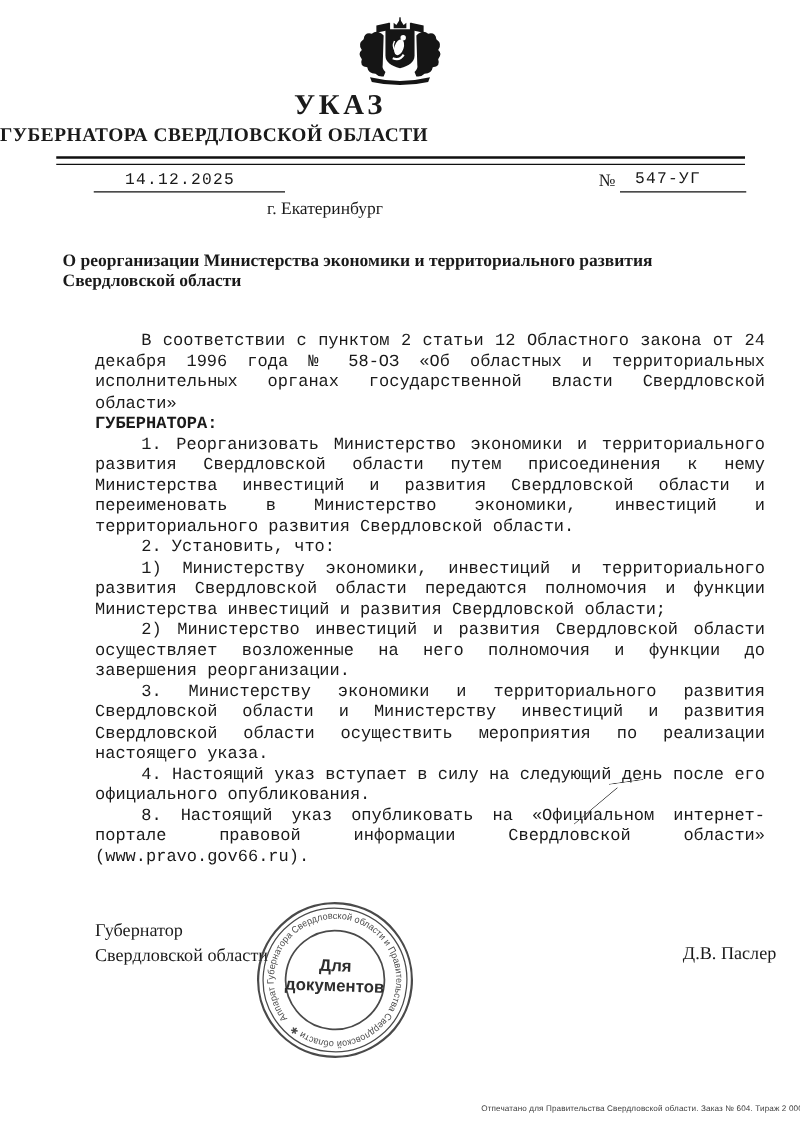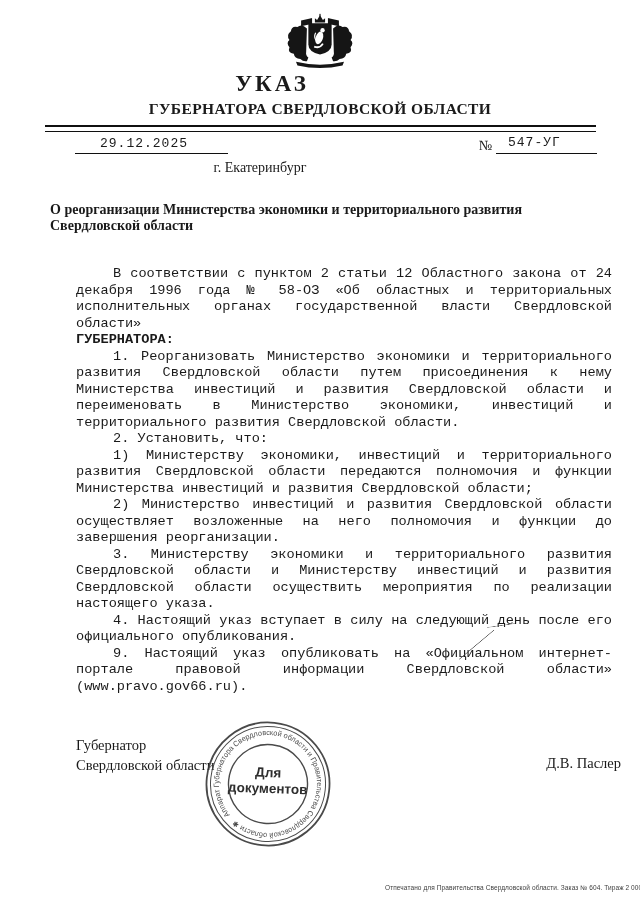--- a/index.html
+++ b/index.html
@@ -14,21 +14,21 @@
   .page{position:absolute;inset:0;}
 
   
   .emblem{position:absolute;left:280px;top:13px;width:80px;height:57px;}
   .doc-kind{
     position:absolute;left:0;top:71px;width:544px;
     text-align:center;font-size:23px;font-weight:bold;letter-spacing:3px;
   }
   .issuer{
     position:absolute;left:0;top:100px;width:640px;
-    text-align:center;font-size:15.5px;font-weight:bold;letter-spacing:.4px;
+    text-align:left;font-size:15.5px;font-weight:bold;letter-spacing:.4px;
   }
   .rule{
     position:absolute;left:45px;top:125px;width:551px;height:4px;
     border-top:2.6px solid #101010;border-bottom:1.1px solid #101010;
   }
 
   
   .mono{font-family:"Liberation Mono","DejaVu Sans Mono",monospace;}
   .date-value{position:absolute;left:100px;top:136px;font-size:13px;letter-spacing:1px;}
   .date-underline{position:absolute;left:75px;top:153px;width:153px;border-top:1.2px solid #101010;}
@@ -107,21 +107,21 @@
       <path d="M47 45 q8 3 12 -4" stroke="#ffffff" stroke-width="2.4" fill="none"></path>
       <path d="M49 26 q-3 6 1 11" stroke="#ffffff" stroke-width="1.6" fill="none"></path>
     </g>
   </svg>
 
   <div class="doc-kind">УКАЗ</div>
   <div class="issuer">ГУБЕРНАТОРА СВЕРДЛОВСКОЙ ОБЛАСТИ</div>
 
   <div class="rule"></div>
 
-  <div class="date-value mono">29.12.2025</div>
+  <div class="date-value mono">14.12.2025</div>
   <div class="date-underline"></div>
   <div class="num-sign">№</div>
   <div class="num-value mono">547-УГ</div>
   <div class="num-underline"></div>
 
   <div class="city">г. Екатеринбург</div>
 
   <div class="doc-title">
     <div>О реорганизации Министерства экономики и территориального развития</div>
     <div>Свердловской области</div>
@@ -129,21 +129,21 @@
 
   <div class="body-text">
       <p class="para">В соответствии с пунктом 2 статьи 12 Областного закона от 24 декабря 1996 года № 58-ОЗ «Об областных и территориальных исполнительных органах государственной власти Свердловской области»</p>
       <p class="para bold-caps">ГУБЕРНАТОРА:</p>
       <p class="para">1. Реорганизовать Министерство экономики и территориального развития Свердловской области путем присоединения к нему Министерства инвестиций и развития Свердловской области и переименовать в Министерство экономики, инвестиций и территориального развития Свердловской области.</p>
       <p class="para">2. Установить, что:</p>
       <p class="para">1) Министерству экономики, инвестиций и территориального развития Свердловской области передаются полномочия и функции Министерства инвестиций и развития Свердловской области;</p>
       <p class="para">2) Министерство инвестиций и развития Свердловской области осуществляет возложенные на него полномочия и функции до завершения реорганизации.</p>
       <p class="para">3. Министерству экономики и территориального развития Свердловской области и Министерству инвестиций и развития Свердловской области осуществить мероприятия по реализации настоящего указа.</p>
       <p class="para">4. Настоящий указ вступает в силу на следующий день после его официального опубликования.</p>
-      <p class="para">9. Настоящий указ опубликовать на «Официальном интернет-портале правовой информации Свердловской области» (www.pravo.gov66.ru).</p>
+      <p class="para">8. Настоящий указ опубликовать на «Официальном интернет-портале правовой информации Свердловской области» (www.pravo.gov66.ru).</p>
     </div>
 
   <div class="pen-stroke s1"></div>
   <div class="pen-stroke s2"></div>
 
   <div class="sig-position">
     <div>Губернатор</div>
     <div>Свердловской области</div>
   </div>
   <div class="sig-name">Д.В. Паслер</div>

